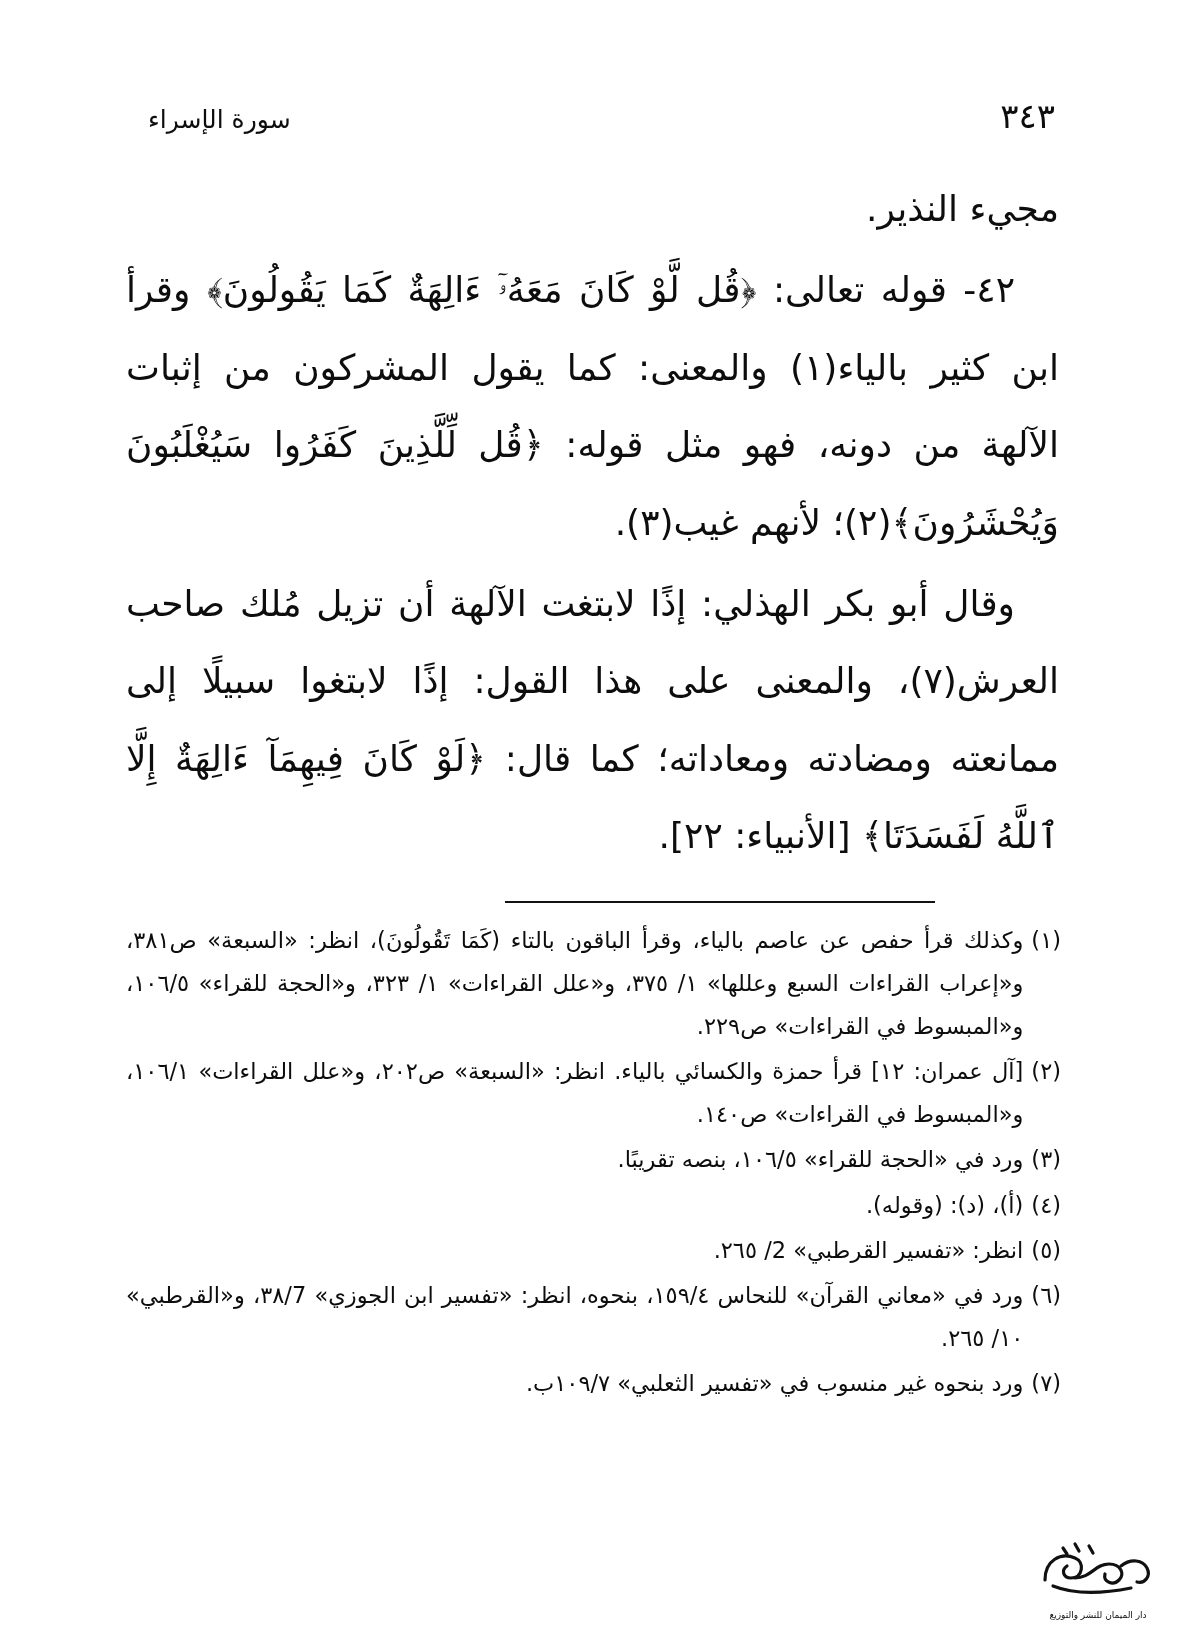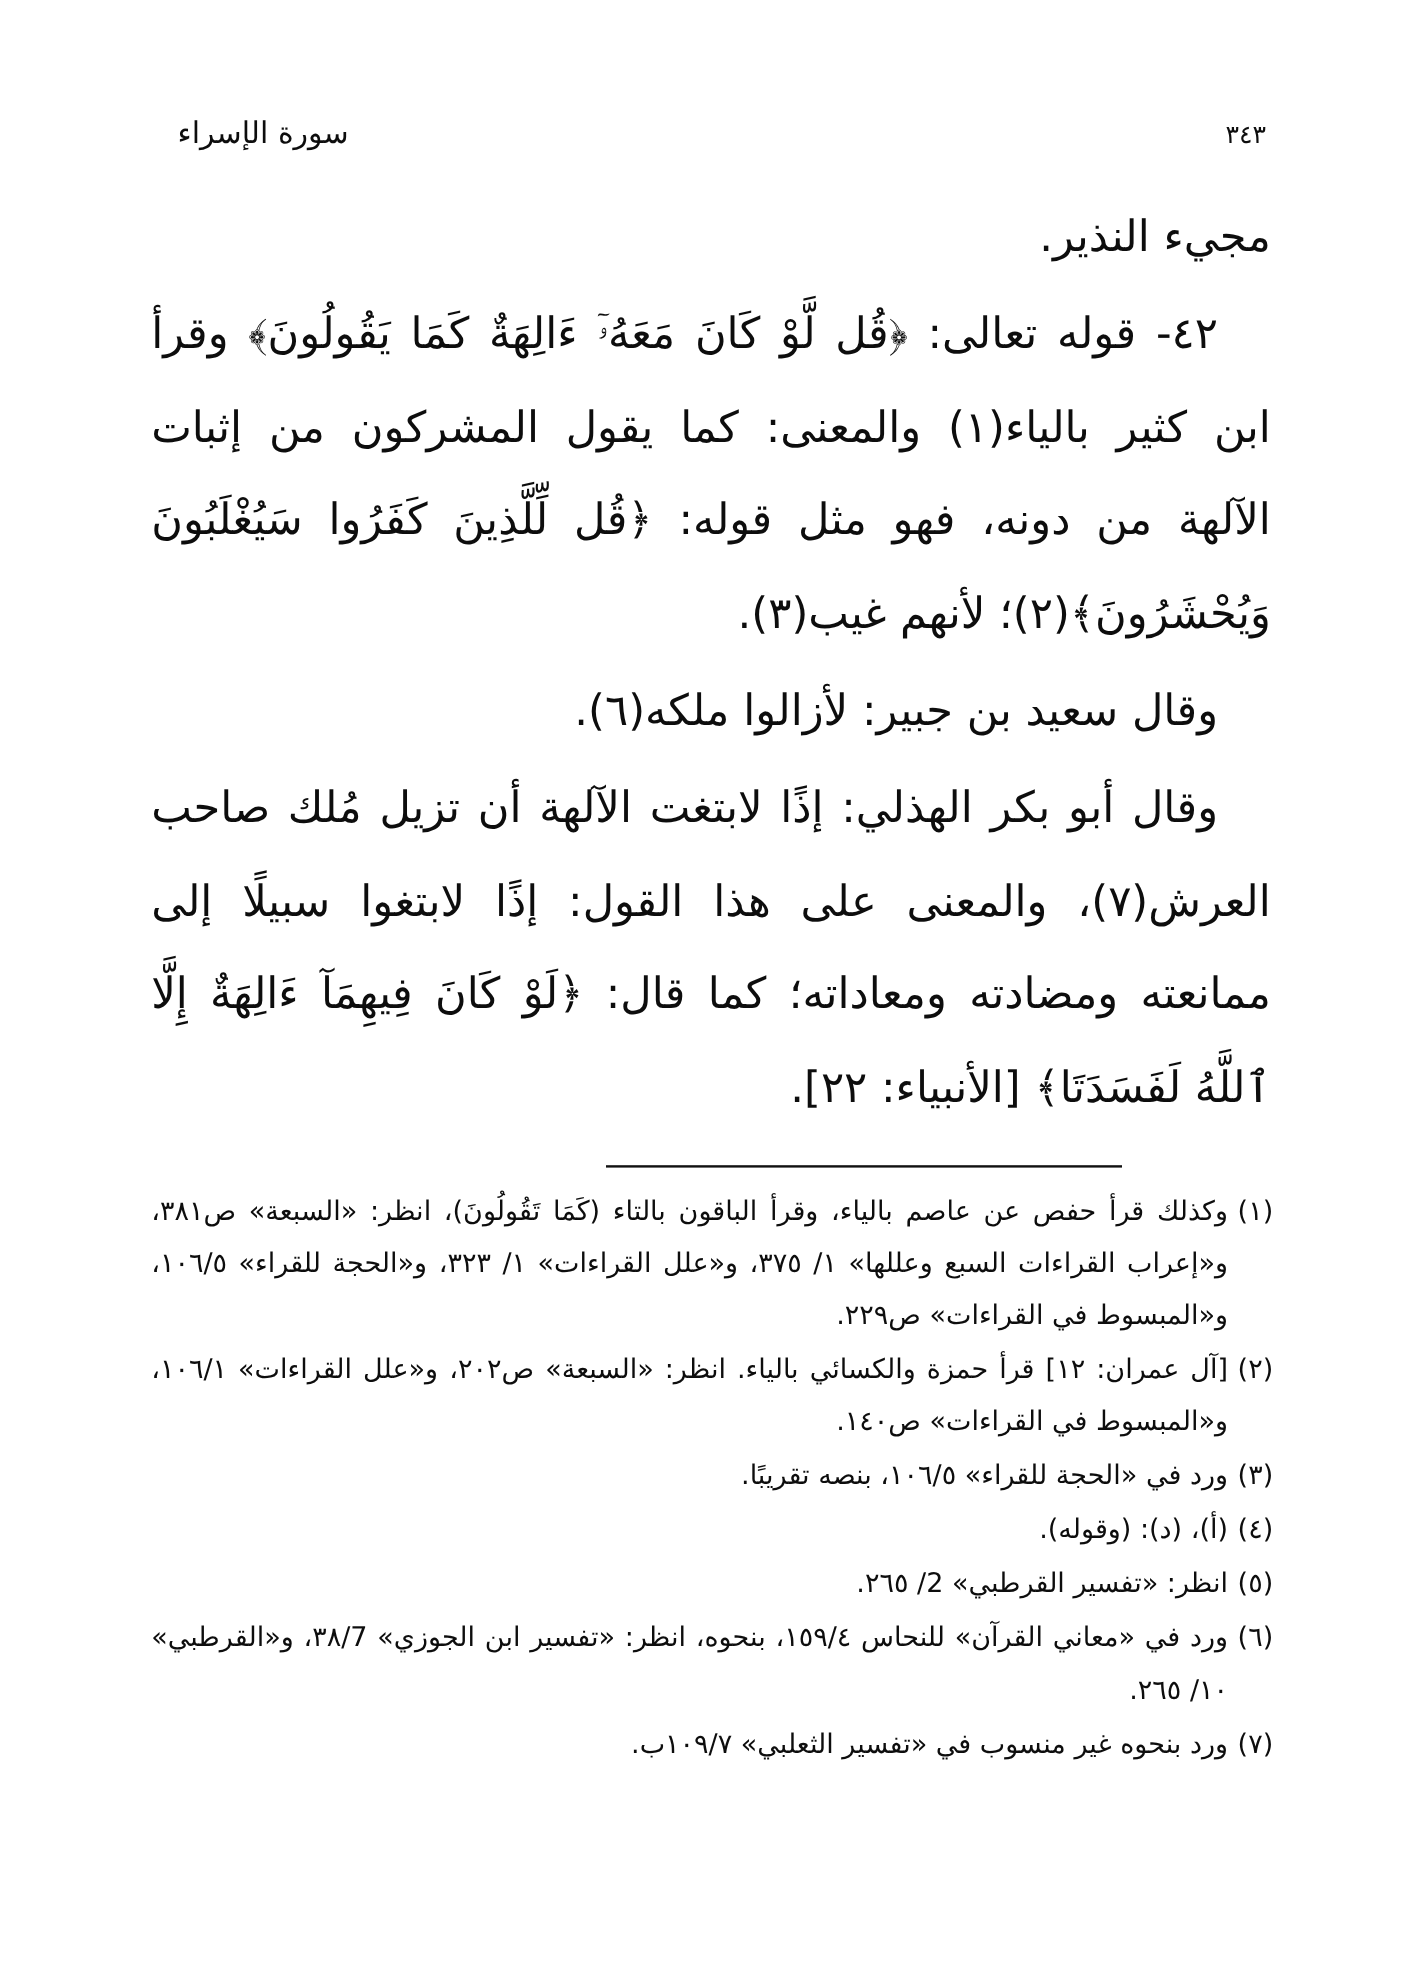--- a/index.html
+++ b/index.html
@@ -29,21 +29,21 @@
     justify-content: space-between;
     align-items: baseline;
     margin: 0 0 34px 0;
     padding: 0 10px 0 28px;
   }
   .header .sura {
     font-size: 25px;
     letter-spacing: 0.5px;
   }
   .header .folio {
-    font-size: 21px;
+    font-size: 34px;
     letter-spacing: 1px;
   }
 
   
   .body-text {
     font-size: 36px;
     line-height: 2.15;
     text-align: justify;
     text-align-last: right;
     direction: rtl;
@@ -105,21 +105,20 @@
 <div class="page">
 
   <div class="header">
     <div class="sura">سورة الإسراء</div>
     <div class="folio">٣٤٣</div>
   </div>
 
   <div class="body-text">
     <p class="para noindent">مجيء النذير.</p>
     <p class="para">٤٢- قوله تعالى: ﴿قُل لَّوْ كَانَ مَعَهُۥٓ ءَالِهَةٌ كَمَا يَقُولُونَ﴾ وقرأ ابن كثير بالياء(١) والمعنى: كما يقول المشركون من إثبات الآلهة من دونه، فهو مثل قوله: ﴿قُل لِّلَّذِينَ كَفَرُوا سَيُغْلَبُونَ وَيُحْشَرُونَ﴾(٢)؛ لأنهم غيب(٣).</p>
-    <p class="para">وقال سعيد بن جبير: لأزالوا ملكه(٦).</p>
     <p class="para">وقال أبو بكر الهذلي: إذًا لابتغت الآلهة أن تزيل مُلك صاحب العرش(٧)، والمعنى على هذا القول: إذًا لابتغوا سبيلًا إلى ممانعته ومضادته ومعاداته؛ كما قال: ﴿لَوْ كَانَ فِيهِمَآ ءَالِهَةٌ إِلَّا ٱللَّهُ لَفَسَدَتَا﴾ [الأنبياء: ٢٢].</p>
   </div>
 
   <div class="fn-rule"></div>
 
   <div class="footnotes">
     <div class="fnote">
       <span class="num">(١)</span>
       <span class="txt">وكذلك قرأ حفص عن عاصم بالياء، وقرأ الباقون بالتاء (كَمَا تَقُولُونَ)، انظر: «السبعة» ص٣٨١، و«إعراب القراءات السبع وعللها» ١/ ٣٧٥، و«علل القراءات» ١/ ٣٢٣، و«الحجة للقراء» ١٠٦/٥، و«المبسوط في القراءات» ص٢٢٩.</span>
     </div>
@@ -142,14 +141,26 @@
     <div class="fnote">
       <span class="num">(٦)</span>
       <span class="txt">ورد في «معاني القرآن» للنحاس ١٥٩/٤، بنحوه، انظر: «تفسير ابن الجوزي» ٣٨/7، و«القرطبي» ١٠/ ٢٦٥.</span>
     </div>
     <div class="fnote">
       <span class="num">(٧)</span>
       <span class="txt">ورد بنحوه غير منسوب في «تفسير الثعلبي» ١٠٩/٧ب.</span>
     </div>
   </div>
 
+  <div class="mark">
+    <svg width="118" height="90" viewBox="0 0 118 90" aria-hidden="true">
+      <g fill="none" stroke="#111" stroke-width="3.2" stroke-linecap="round" stroke-linejoin="round">
+        <path d="M6 46 C6 26, 22 18, 36 24 C46 28, 44 44, 32 44 C24 44, 22 36, 28 32"></path>
+        <path d="M36 44 C52 44, 56 30, 70 30 C82 30, 86 40, 80 46 C74 52, 64 48, 66 40"></path>
+        <path d="M82 32 C92 24, 104 26, 108 34 C112 42, 106 50, 98 48"></path>
+        <path d="M14 52 C34 60, 62 60, 92 54"></path>
+        <path d="M24 14 L28 20 M36 10 L40 17 M50 12 L54 19"></path>
+      </g>
+      <text x="59" y="84" font-family="'DejaVu Sans', sans-serif" font-size="9" text-anchor="middle" fill="#111">دار الميمان للنشر والتوزيع</text>
+    </svg>
+  </div>
 
 </div>
 
 </body></html>

